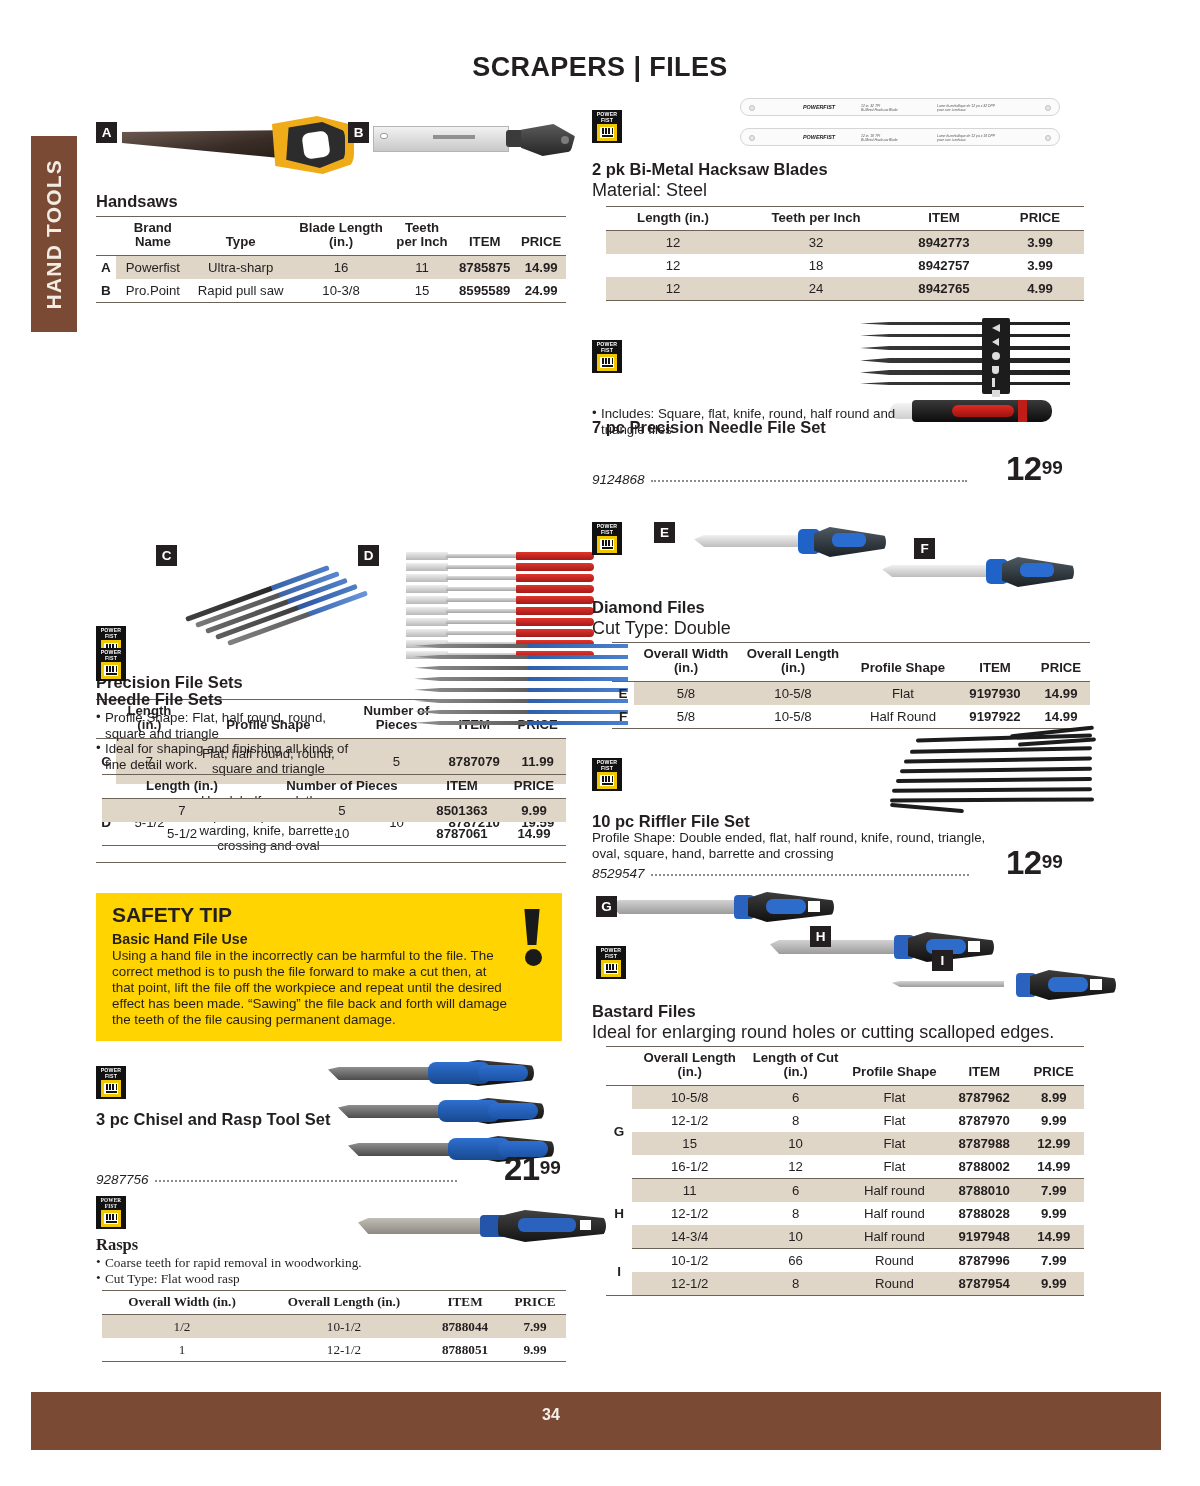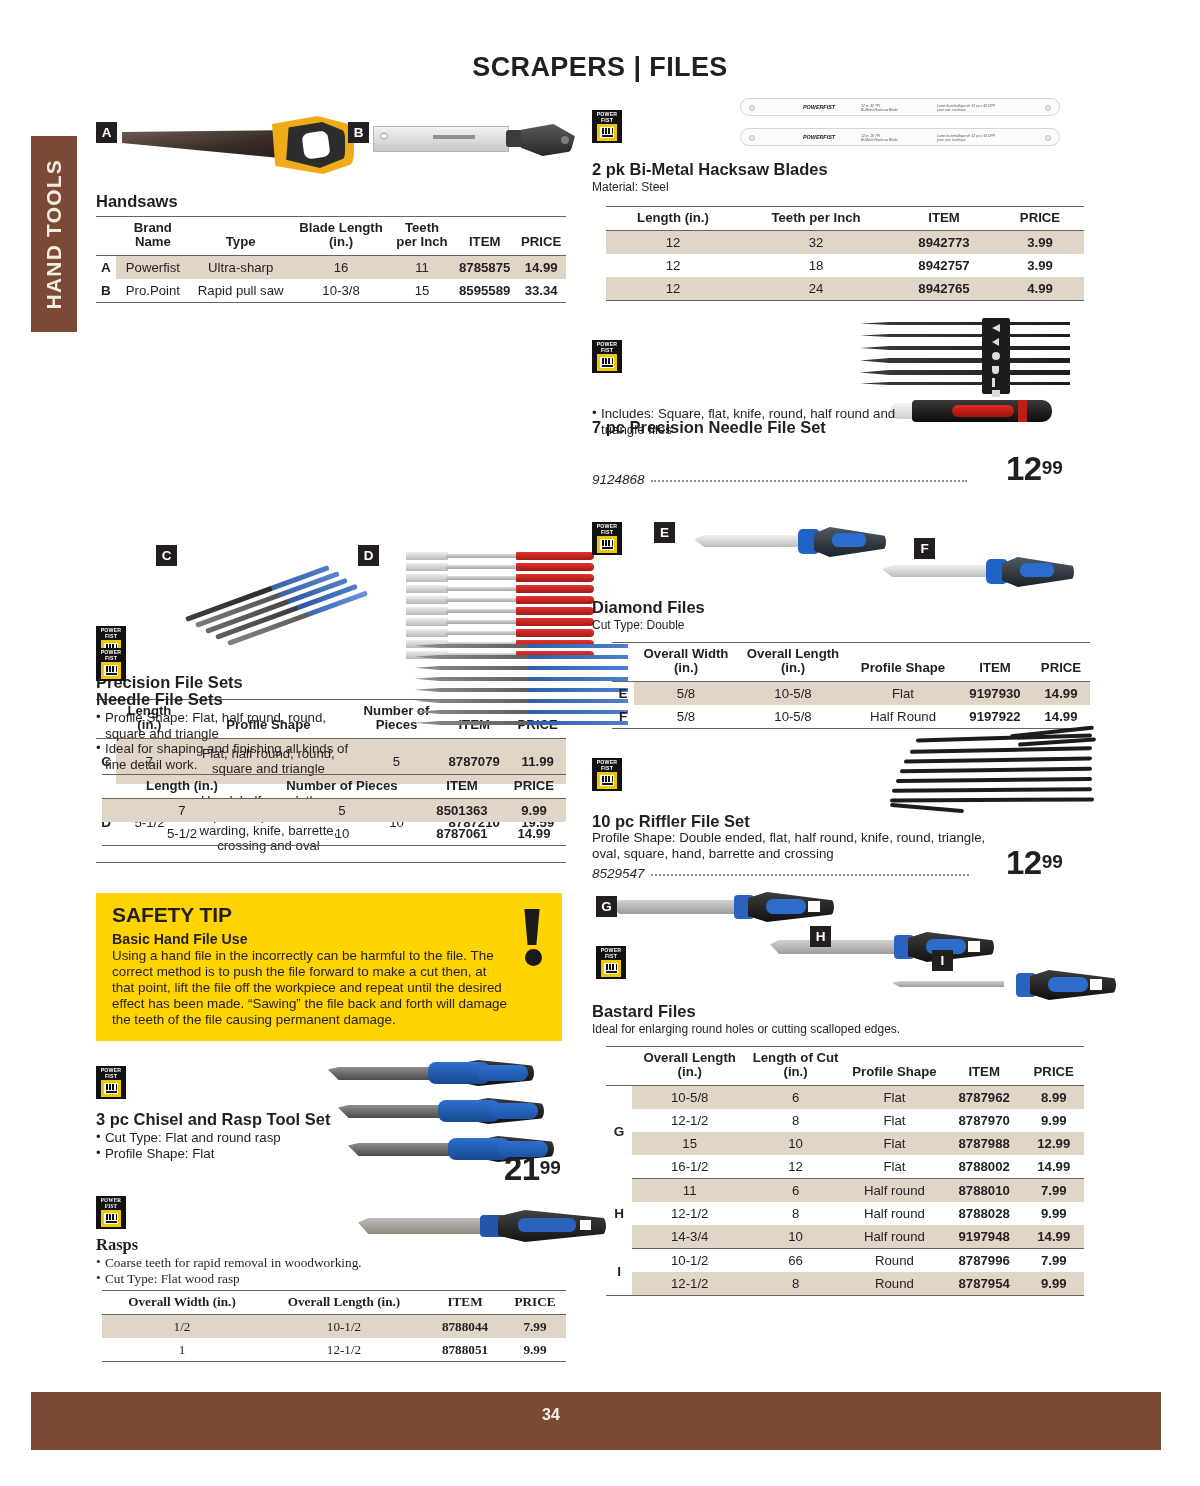--- a/index.html
+++ b/index.html
@@ -29,21 +29,21 @@
     font-size:27px; font-weight:bold; letter-spacing:.4px; color:#231f20;
   }
 
   
   .col-left { position:absolute; left:96px; top:108px; width:484px; }
   .col-right{ position:absolute; left:592px; top:94px; width:496px; }
 
   
   .prod{ position:relative; }
   .ttl{ font-size:16.5px; font-weight:bold; margin:0 0 1px 0; line-height:1.12; }
-  .sub{ font-size:12px; line-height:1.2; margin:0 0 3px 0; }
+  .sub{ font-size:18px; line-height:1.2; margin:0 0 3px 0; }
   .bul{ font-size:13.3px; line-height:1.17; margin:0; padding:0; list-style:none; }
   .bul li{ position:relative; padding-left:9px; }
   .bul li:before{ content:"\2022"; position:absolute; left:0; top:-1px; }
   .plain{ font-size:13.3px; line-height:1.17; }
 
   
   table.cat{ width:100%; border-collapse:collapse; font-size:13.2px; }
   table.cat th{
     font-weight:bold; font-size:13.2px; text-align:center;
     padding:4px 2px 5px; line-height:1.08; vertical-align:bottom;
@@ -334,21 +334,21 @@
           <td class="b">8785875</td>
           <td class="b">14.99</td>
         </tr>
         <tr>
           <td class="letter">B</td>
           <td>Pro.Point</td>
           <td>Rapid pull saw</td>
           <td>10-3/8</td>
           <td>15</td>
           <td class="b">8595589</td>
-          <td class="b">33.34</td>
+          <td class="b">24.99</td>
         </tr>
       </tbody>
     </table>
   </div>
 
   <div class="prod" style="height:327px;">
     <div class="badge" style="left:60px;top:222px;">C</div>
     <div class="badge" style="left:262px;top:222px;">D</div>
 
     <div class="img filesC">
@@ -577,24 +577,24 @@
       </div>
     <div class="cr" style="left:20px;top:76px;">
         <i class="bl"></i>
         <i class="h2"></i>
         <i class="h1"></i>
         <i class="h3"></i>
       </div>
   </div>
 
   <div class="ttl" style="position:absolute;left:0;top:48px;">3 pc Chisel and Rasp Tool Set</div>
-  <ul class="bul" style="position:absolute;left:0;top:68px;width:240px;">
-    <li>Cut Type: Flat and round rasp</li>
-    <li>Profile Shape: Flat</li>
-  </ul>
+  <div style="position:absolute;left:0;top:108px;width:408px;">
+    <span class="itemno">9287756</span>
+    <span class="dots" style="width:302px;"></span>
+  </div>
   <div class="price" style="left:408px;top:90px;">
     <span class="d">21</span><span class="c">99</span>
   </div>
 </div>
 
 <div style="position:absolute;left:96px;top:1196px;width:484px;height:180px;font-family:Liberation Serif, serif;">
   <div class="pf" style="position:absolute;left:0;top:0;">
     <div class="pf-t">POWER</div>
     <div class="pf-t">FIST</div>
     <div class="pf-box">

